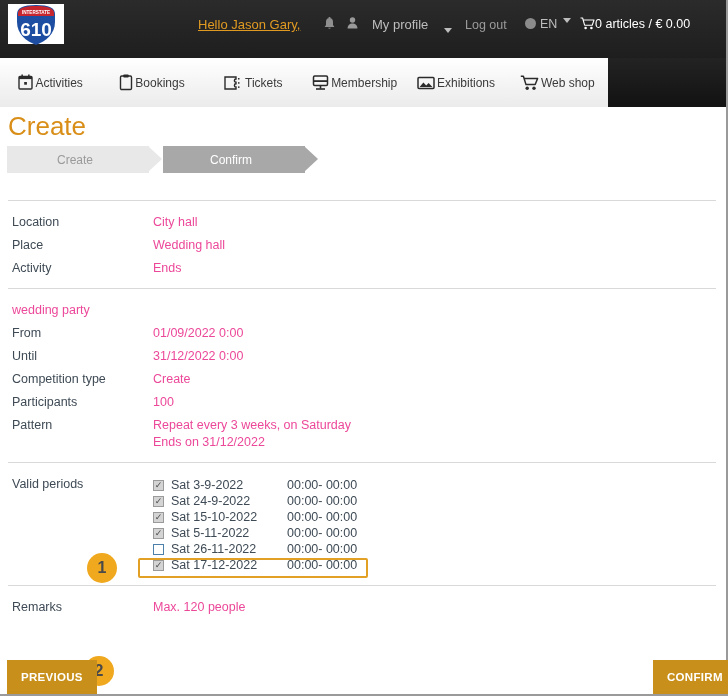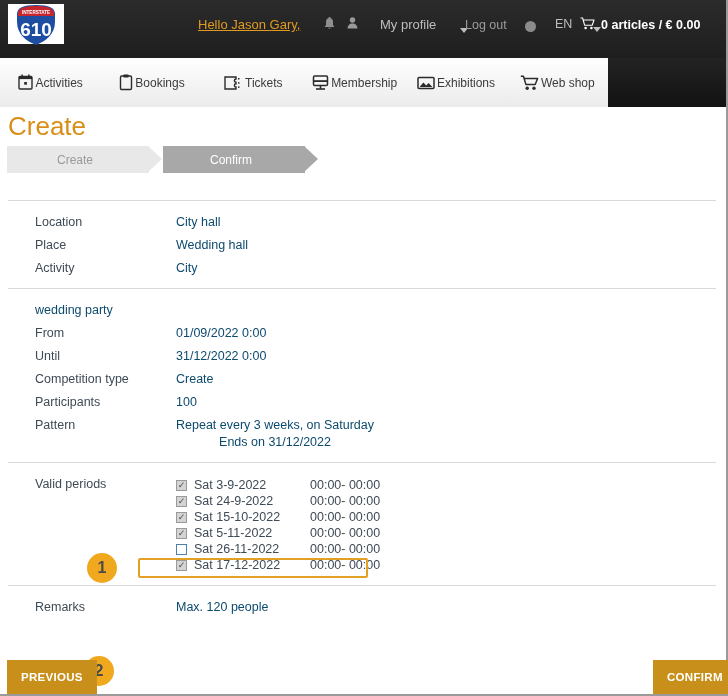--- a/index.html
+++ b/index.html
@@ -45,21 +45,21 @@
     left: 323px; top: 17px;
     color: #9a9a9a;
     font-size: 14px;
     line-height: 1;
   }
   .profile {
     position: absolute;
     left: 347px; top: 17px;
     color: #bdbdbd;
     font-size: 13px;
-    display: flex; align-items: flex-end; gap: 22px;
+    display: flex; align-items: flex-end; gap: 14px;
     cursor: pointer;
   }
   .profile .person { color: #9a9a9a; font-size: 12px; }
   .caret {
     display: inline-block;
     width: 0; height: 0;
     border-left: 4px solid transparent;
     border-right: 4px solid transparent;
     border-top: 5px solid #bdbdbd;
     margin-left: 2px;
@@ -70,37 +70,37 @@
     left: 465px; top: 18px;
     color: #9c9c9c;
     font-size: 12.5px;
     cursor: pointer;
   }
   .lang {
     position: absolute;
     left: 525px; top: 17px;
     color: #bdbdbd;
     font-size: 12.5px;
-    display: flex; align-items: flex-end; gap: 19px;
+    display: flex; align-items: flex-start; gap: 4px;
     cursor: pointer;
   }
   .globe {
     display: inline-block;
     width: 11px; height: 11px;
     border-radius: 50%;
     background: #8b8b8b;
     position: relative; top: 1px;
   }
   .cart-area {
     position: absolute;
     left: 580px; top: 17px;
     color: #ffffff;
     font-size: 12.5px;
-    font-weight: bold;
-    display: flex; align-items: center; gap: 6px;
+    font-weight: normal;
+    display: flex; align-items: flex-start; 
     cursor: pointer;
   }
   .cart-glyph { font-size: 13px; font-weight: normal; }
 
   
   .navwrap {
     position: relative;
     height: 49px;
     background: #1a1a1a;
     background: linear-gradient(#232323, #121212);
@@ -165,30 +165,30 @@
   .step-active { background: #a8a8a8; color: #ffffff; margin-left: 14px; z-index: 1; }
   .step-active .arrow-r { border-left: 14px solid #a8a8a8; }
 
   
   .content { position: absolute; left: 0; top: 200px; width: 724px; }
   .hr {
     height: 1px;
     background: #d9d9d9;
     margin: 0 8px;
   }
-  .rows { padding: 10px 0 8px 11px; margin-left: 16px; }
+  .rows { padding: 10px 0 8px 4px; }
   .row {
     display: flex;
     padding: 3px 0 3px 8px;
     font-size: 12.5px;
     color: #3e4a55;
     line-height: 17px;
   }
   .row .lbl { width: 141px; flex: 0 0 141px; color: #3e4a55; }
-  .row .val { color: #0c4a6e; text-align: center; }
+  .row .val { color: #ec4899; }
   .val .sub { display: block; }
 
   
   .periods-row {
     display: flex;
     padding: 4px 0 4px 8px;
     font-size: 12.5px;
     color: #3e4a55;
     position: relative;
   }
@@ -412,21 +412,21 @@
       <div class="row">
         <div class="lbl">Location</div>
         <div class="val">City hall</div>
       </div>
       <div class="row">
         <div class="lbl">Place</div>
         <div class="val">Wedding hall</div>
       </div>
       <div class="row">
         <div class="lbl">Activity</div>
-        <div class="val">City</div>
+        <div class="val">Ends</div>
       </div>
     </div>
 
     <div class="hr"></div>
 
     <div class="rows">
       <div class="row">
         <div class="val">wedding party</div>
       </div>
       <div class="row">

